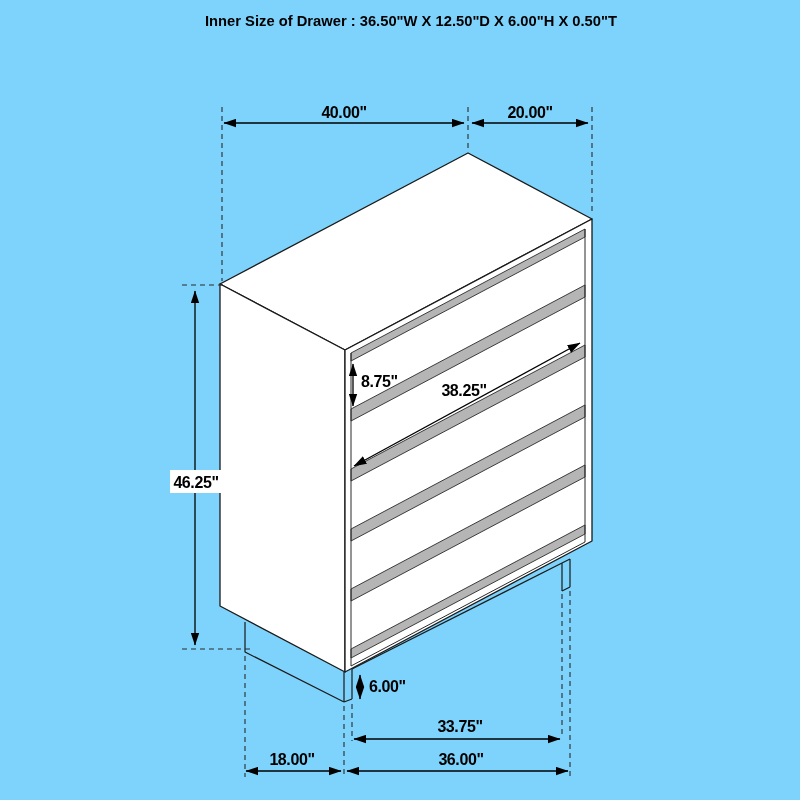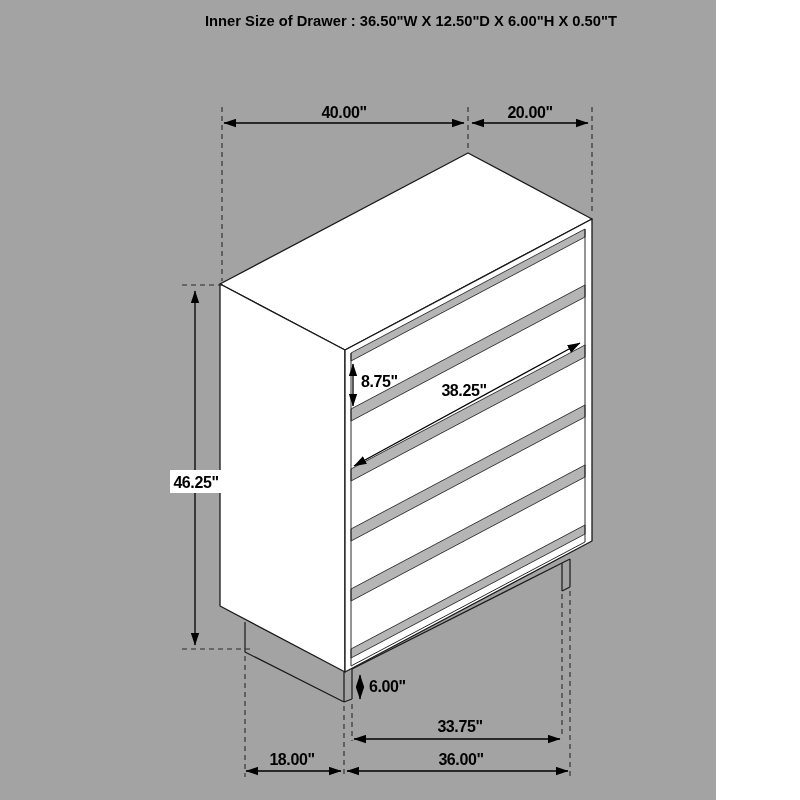--- a/index.html
+++ b/index.html
@@ -1,16 +1,16 @@
 <!DOCTYPE html>
 <html><head>
 <meta charset="utf-8">
 <style>
   html,body{margin:0;padding:0;background:#fff;}
-  #stage{position:relative;width:716px;height:800px;background:#a3a3a3;overflow:hidden;
+  #stage{position:relative;width:800px;height:800px;background:#7dd3fc;overflow:hidden;
          font-family:"Liberation Sans",sans-serif;}
   svg{display:block;}
   .face{fill:#ffffff;stroke:#1a1a1a;stroke-width:1.3;stroke-linejoin:round;}
   .ln{fill:none;stroke:#1a1a1a;stroke-width:1.2;stroke-linejoin:round;}
   .thin{fill:none;stroke:#2a2a2a;stroke-width:1;}
   .band{fill:#b5b5b5;stroke:#2a2a2a;stroke-width:0.9;}
   .drawer{fill:#ffffff;stroke:none;}
   .dash{fill:none;stroke:#2b2b2b;stroke-width:1.1;stroke-dasharray:5 4;}
   .dim{fill:none;stroke:#000000;stroke-width:1.3;}
   text.lbl{font-weight:bold;font-size:16px;letter-spacing:-0.4px;fill:#000;}

